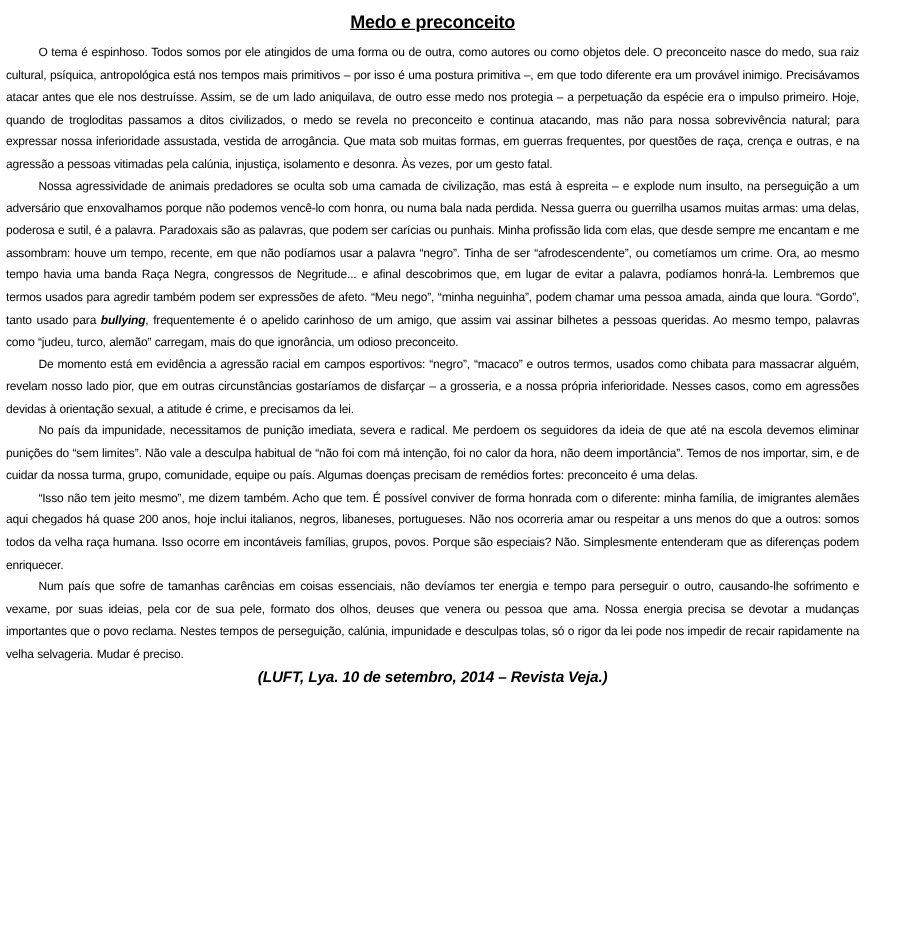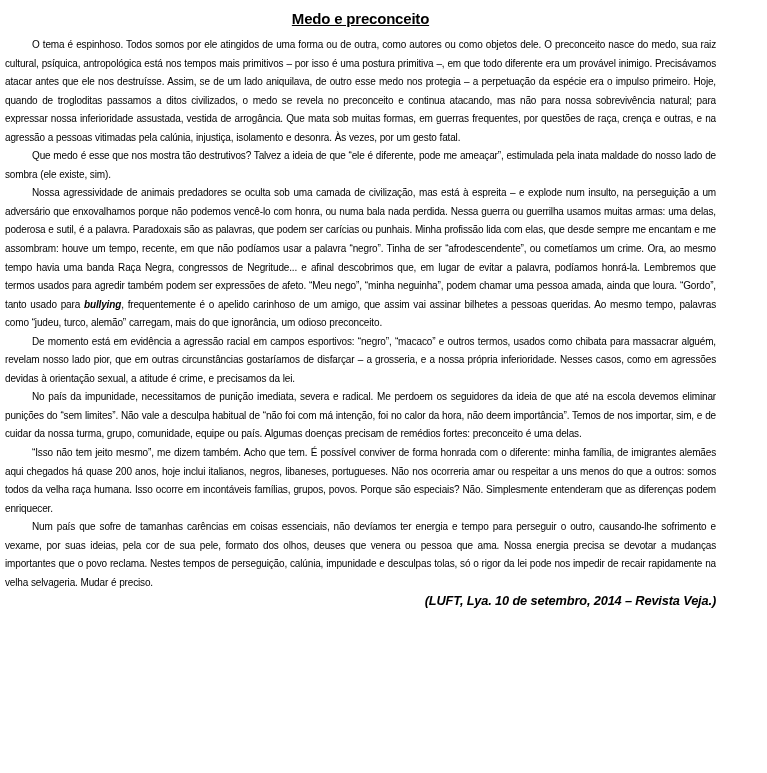--- a/index.html
+++ b/index.html
@@ -39,37 +39,36 @@
     line-height: 18.55px;
     letter-spacing: -0.15px;
     word-spacing: 0.2px;
   }
   .article-body .para em {
     font-style: italic;
     font-weight: bold;
   }
   .credit-line {
     margin-top: 0px;
-    text-align: right;
+    text-align: center;
     font-size: 12.8px;
     line-height: 18.55px;
     font-weight: bold;
     font-style: italic;
     letter-spacing: -0.15px;
   }
 </style>
 </head>
 <body>
 
 <div class="page">
   <h1 class="doc-title">Medo e preconceito</h1>
 
   <div class="article-body">
       <p class="para"><span>O tema é espinhoso. Todos somos por ele atingidos de uma forma ou de outra, como autores ou como objetos dele. O preconceito nasce do medo, sua raiz cultural, psíquica, antropológica está nos tempos mais primitivos – por isso é uma postura primitiva –, em que todo diferente era um provável inimigo. Precisávamos atacar antes que ele nos destruísse. Assim, se de um lado aniquilava, de outro esse medo nos protegia – a perpetuação da espécie era o impulso primeiro. Hoje, quando de trogloditas passamos a ditos civilizados, o medo se revela no preconceito e continua atacando, mas não para nossa sobrevivência natural; para expressar nossa inferioridade assustada, vestida de arrogância. Que mata sob muitas formas, em guerras frequentes, por questões de raça, crença e outras, e na agressão a pessoas vitimadas pela calúnia, injustiça, isolamento e desonra. Às vezes, por um gesto fatal.</span></p>
-      <p class="para"><span>Que medo é esse que nos mostra tão destrutivos? Talvez a ideia de que “ele é diferente, pode me ameaçar”, estimulada pela inata maldade do nosso lado de sombra (ele existe, sim).</span></p>
       <p class="para"><span>Nossa agressividade de animais predadores se oculta sob uma camada de civilização, mas está à espreita – e explode num insulto, na perseguição a um adversário que enxovalhamos porque não podemos vencê-lo com honra, ou numa bala nada perdida. Nessa guerra ou guerrilha usamos muitas armas: uma delas, poderosa e sutil, é a palavra. Paradoxais são as palavras, que podem ser carícias ou punhais. Minha profissão lida com elas, que desde sempre me encantam e me assombram: houve um tempo, recente, em que não podíamos usar a palavra “negro”. Tinha de ser “afrodescendente”, ou cometíamos um crime. Ora, ao mesmo tempo havia uma banda Raça Negra, congressos de Negritude... e afinal descobrimos que, em lugar de evitar a palavra, podíamos honrá-la. Lembremos que termos usados para agredir também podem ser expressões de afeto. “Meu nego”, “minha neguinha”, podem chamar uma pessoa amada, ainda que loura. “Gordo”, tanto usado para </span><em>bullying</em><span>, frequentemente é o apelido carinhoso de um amigo, que assim vai assinar bilhetes a pessoas queridas. Ao mesmo tempo, palavras como “judeu, turco, alemão” carregam, mais do que ignorância, um odioso preconceito.</span></p>
       <p class="para"><span>De momento está em evidência a agressão racial em campos esportivos: “negro”, “macaco” e outros termos, usados como chibata para massacrar alguém, revelam nosso lado pior, que em outras circunstâncias gostaríamos de disfarçar – a grosseria, e a nossa própria inferioridade. Nesses casos, como em agressões devidas à orientação sexual, a atitude é crime, e precisamos da lei.</span></p>
       <p class="para"><span>No país da impunidade, necessitamos de punição imediata, severa e radical. Me perdoem os seguidores da ideia de que até na escola devemos eliminar punições do “sem limites”. Não vale a desculpa habitual de “não foi com má intenção, foi no calor da hora, não deem importância”. Temos de nos importar, sim, e de cuidar da nossa turma, grupo, comunidade, equipe ou país. Algumas doenças precisam de remédios fortes: preconceito é uma delas.</span></p>
       <p class="para"><span>“Isso não tem jeito mesmo”, me dizem também. Acho que tem. É possível conviver de forma honrada com o diferente: minha família, de imigrantes alemães aqui chegados há quase 200 anos, hoje inclui italianos, negros, libaneses, portugueses. Não nos ocorreria amar ou respeitar a uns menos do que a outros: somos todos da velha raça humana. Isso ocorre em incontáveis famílias, grupos, povos. Porque são especiais? Não. Simplesmente entenderam que as diferenças podem enriquecer.</span></p>
       <p class="para"><span>Num país que sofre de tamanhas carências em coisas essenciais, não devíamos ter energia e tempo para perseguir o outro, causando-lhe sofrimento e vexame, por suas ideias, pela cor de sua pele, formato dos olhos, deuses que venera ou pessoa que ama. Nossa energia precisa se devotar a mudanças importantes que o povo reclama. Nestes tempos de perseguição, calúnia, impunidade e desculpas tolas, só o rigor da lei pode nos impedir de recair rapidamente na velha selvageria. Mudar é preciso.</span></p>
     </div>
 
   <div class="credit-line">(LUFT, Lya. 10 de setembro, 2014 – Revista Veja.)</div>
 </div>
 

